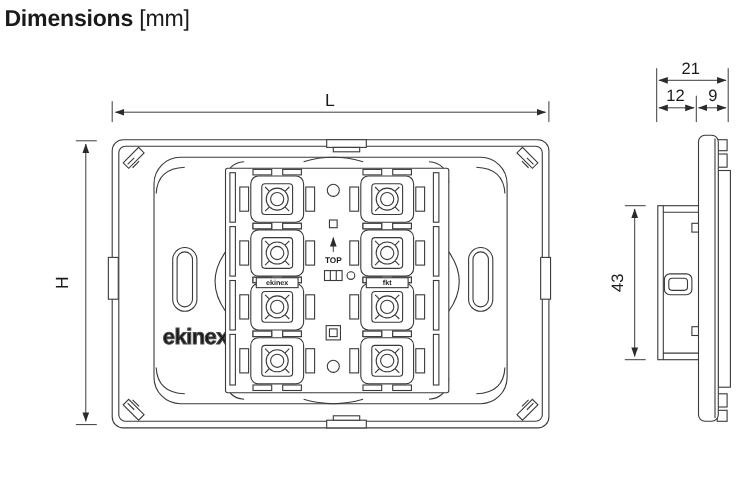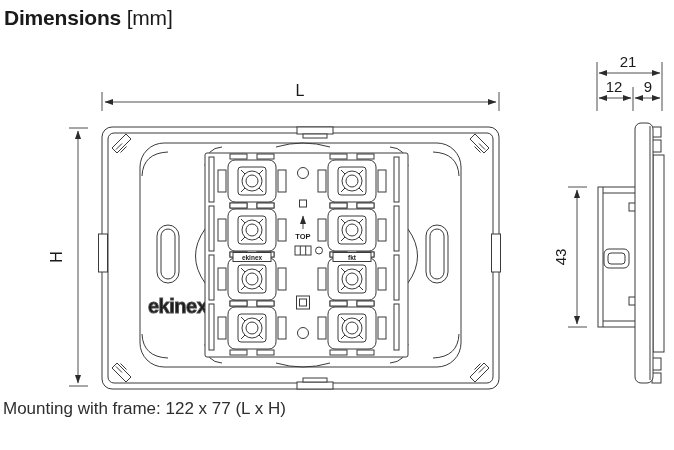--- a/index.html
+++ b/index.html
@@ -175,15 +175,14 @@
         </g>
         <g>
           <rect x="635" y="123" width="18" height="260" rx="6" fill="#fff"></rect>
           <path d="M650,126 V380"></path>
         </g>
       </g>
     </g>
   </svg>
 
   <div class="notes">
-    <div>Mounting with frame: 122 x 77 (L x H)</div>
   </div>
 </div>
 
 </body></html>

